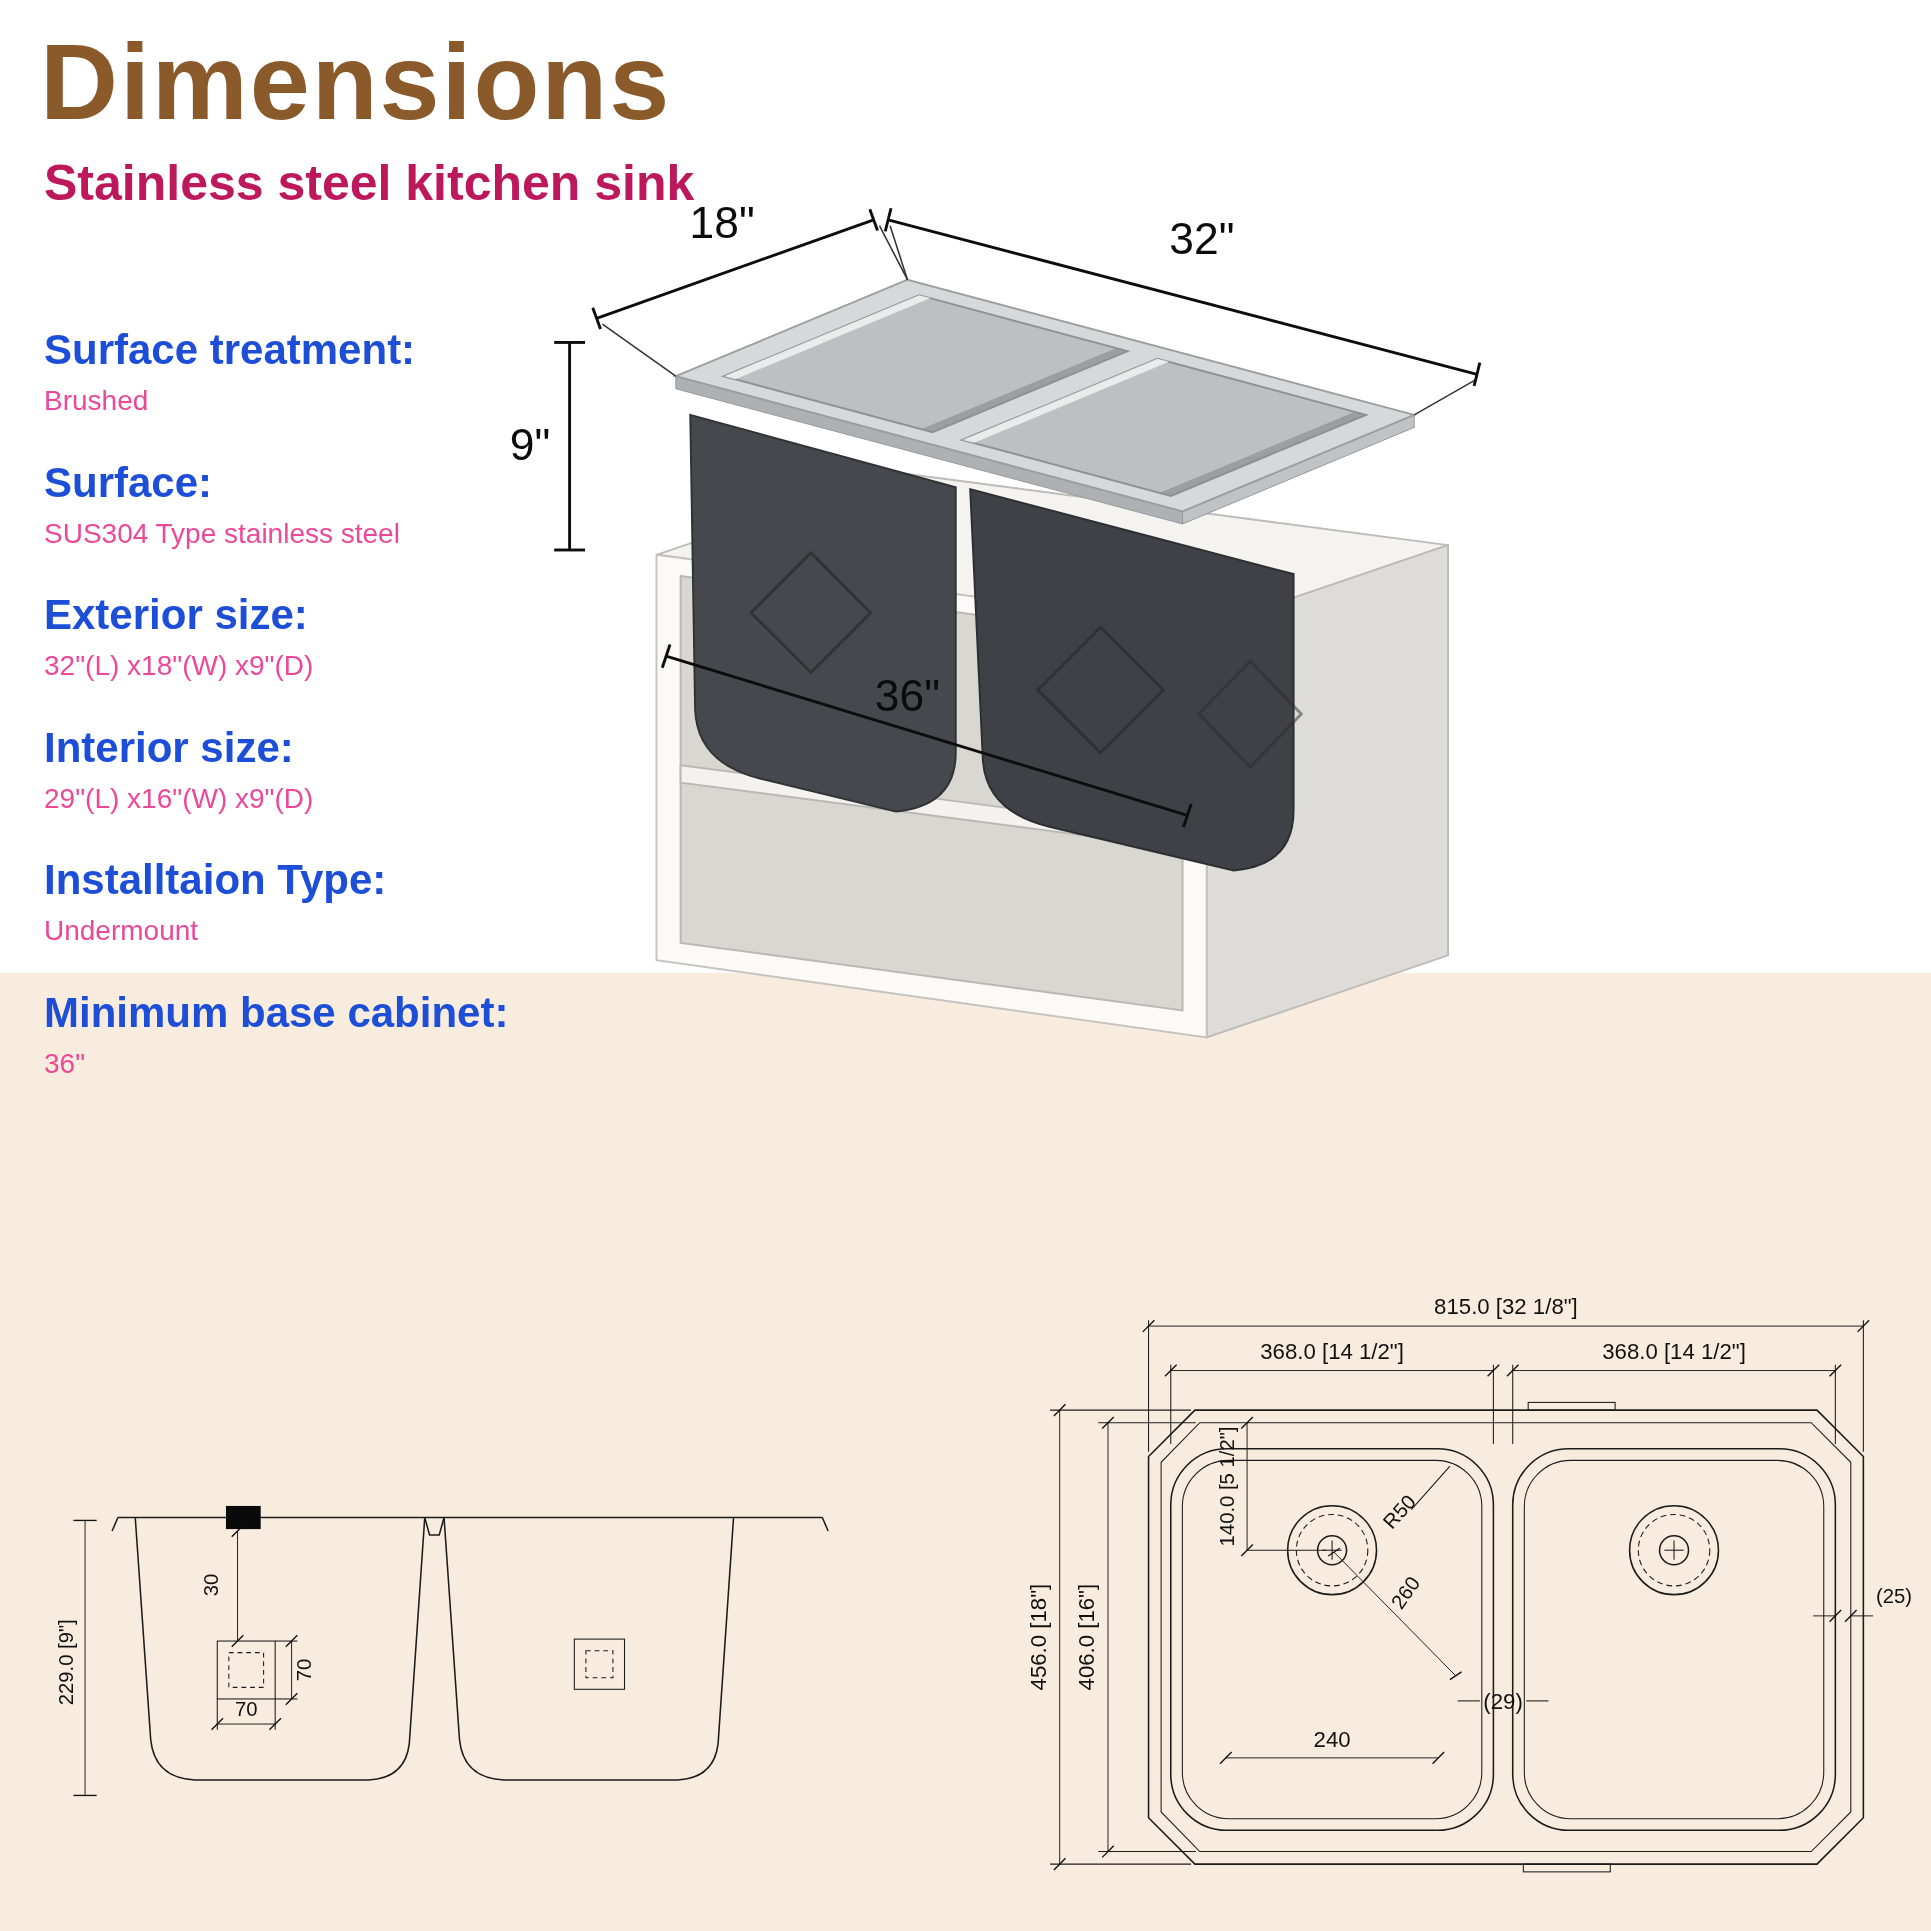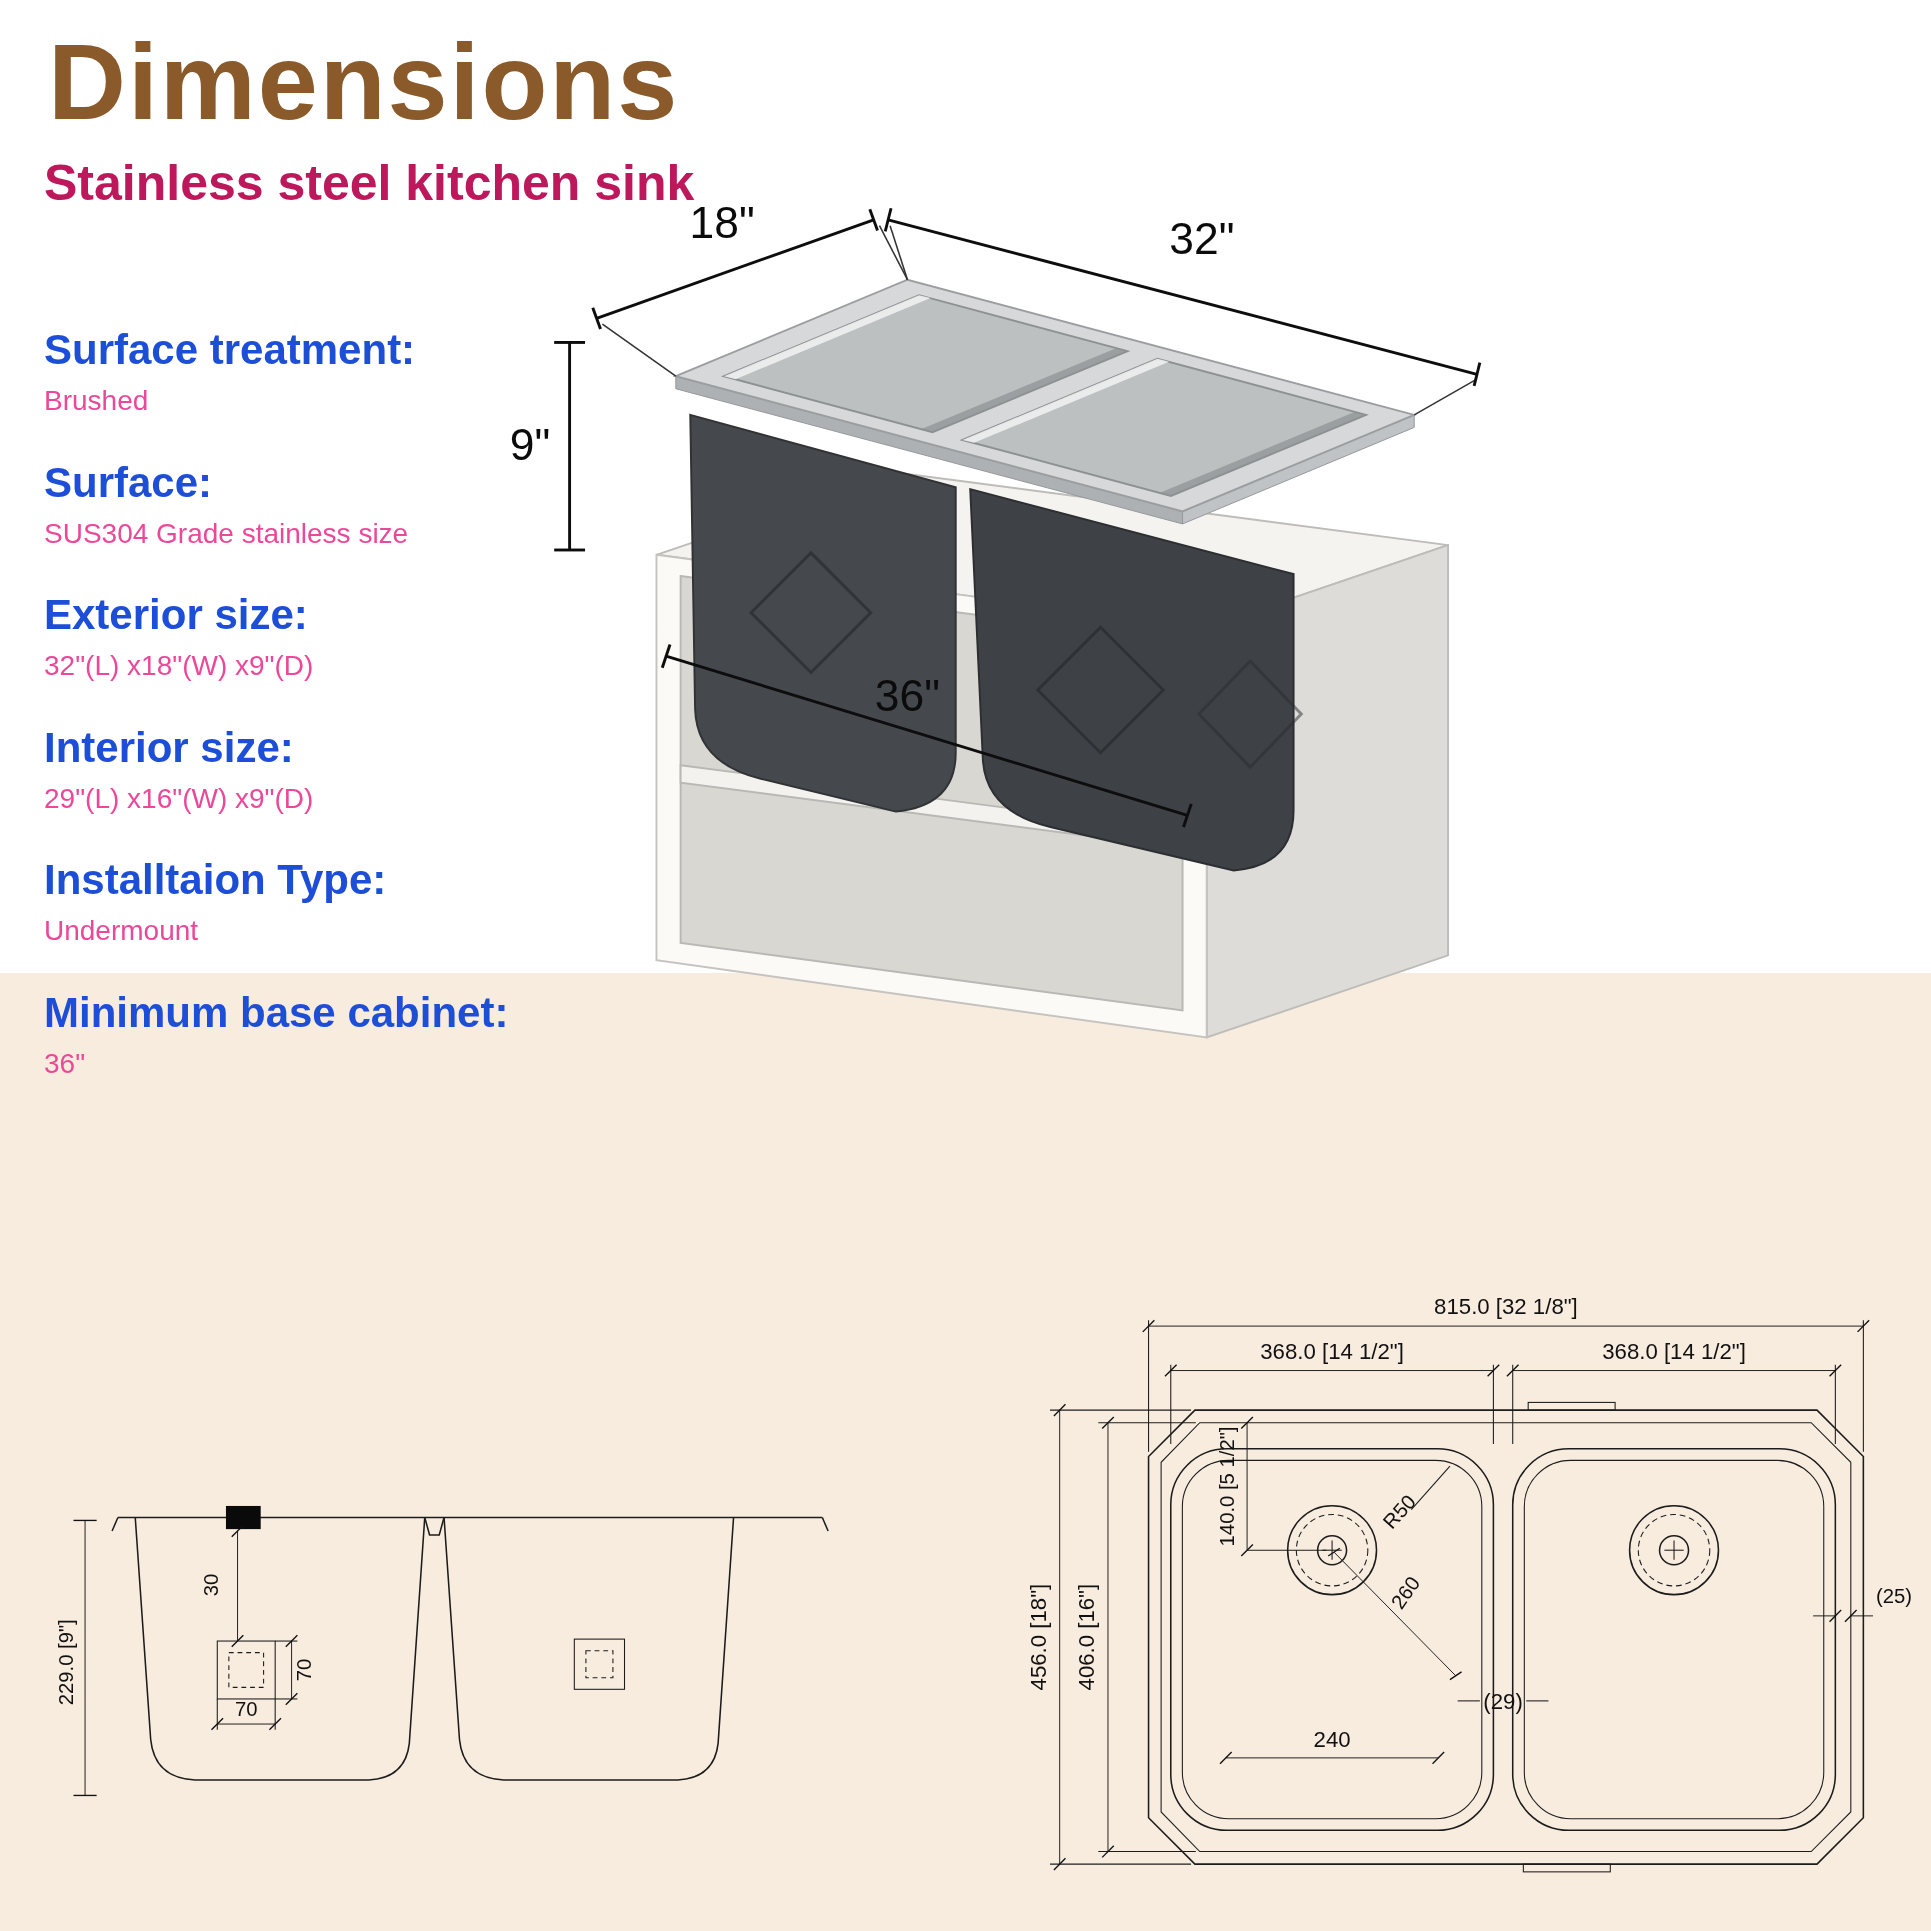--- a/index.html
+++ b/index.html
@@ -1,20 +1,20 @@
 <!DOCTYPE html>
 <html><head>
 <meta charset="utf-8">
 <style>
   * { margin:0; padding:0; box-sizing:border-box; }
   html,body { width:1931px; height:1931px; }
   body { font-family:"Liberation Sans","DejaVu Sans",sans-serif; background:#ffffff; position:relative; }
   #page { position:absolute; left:0; top:0; width:1931px; height:1931px; overflow:hidden; background:#ffffff; }
   .bottom-band { position:absolute; left:0; top:973px; width:1931px; height:958px; background:#f8ecdf; }
-  .title { position:absolute; left:48px; top:19.3px; font-size:108px; font-weight:bold; color:#8a5a2b; letter-spacing:1.9px; }
+  .title { position:absolute; left:40px; top:19.3px; font-size:108px; font-weight:bold; color:#8a5a2b; letter-spacing:1.9px; }
   .subtitle { position:absolute; left:44px; top:154px; font-size:50px; font-weight:bold; color:#be185d; }
   .specs { position:absolute; left:44px; top:326px; width:599px; }
   .spec { margin-bottom:41px; }
   .spec-label { font-size:42px; font-weight:bold; color:#1d4ed8; line-height:1.15; }
   .spec-value { font-size:28px; color:#ec4899; line-height:1.2; margin-top:9.7px; }
   svg { position:absolute; overflow:visible; }
   #sink3d { left:521px; top:188px; width:1410px; height:1168px; }
   #sideview { left:48px; top:1477px; width:850px; height:386px; }
   #topview { left:994px; top:1270px; width:908px; height:657px; }
   .tl { stroke:#1c1c1c; stroke-width:1.6; fill:none; }
@@ -37,21 +37,21 @@
   <h1 class="title">Dimensions</h1>
   <h2 class="subtitle">Stainless steel kitchen sink</h2>
 
   <div class="specs">
     <div class="spec">
       <div class="spec-label">Surface treatment:</div>
       <div class="spec-value">Brushed</div>
     </div>
     <div class="spec">
       <div class="spec-label">Surface:</div>
-      <div class="spec-value">SUS304 Grade stainless size</div>
+      <div class="spec-value">SUS304 Type stainless steel</div>
     </div>
     <div class="spec">
       <div class="spec-label">Exterior size:</div>
       <div class="spec-value">32"(L) x18"(W) x9"(D)</div>
     </div>
     <div class="spec">
       <div class="spec-label">Interior size:</div>
       <div class="spec-value">29"(L) x16"(W) x9"(D)</div>
     </div>
     <div class="spec">

